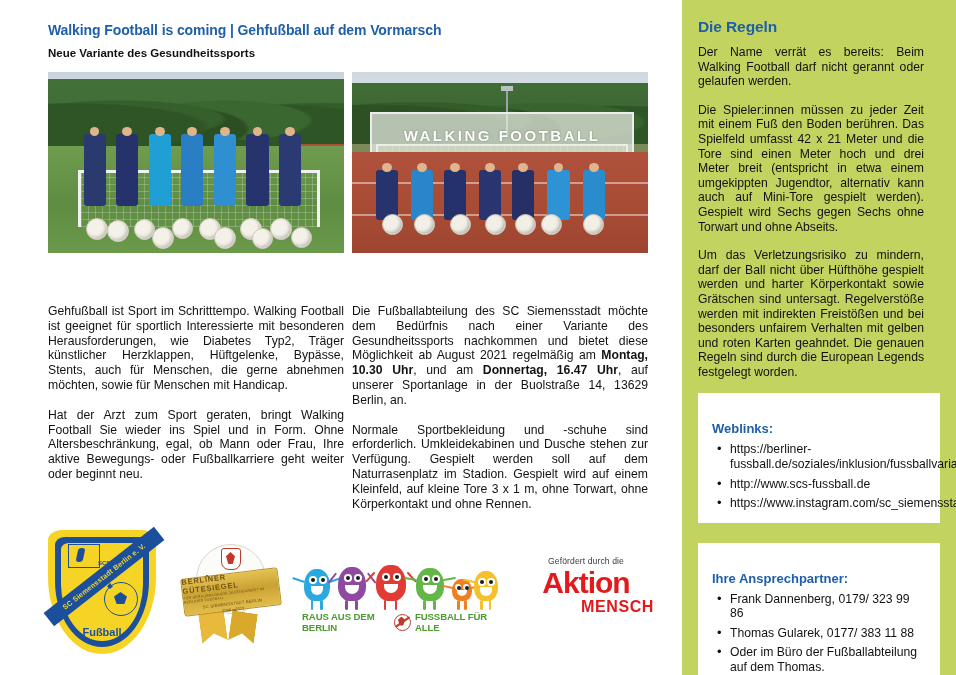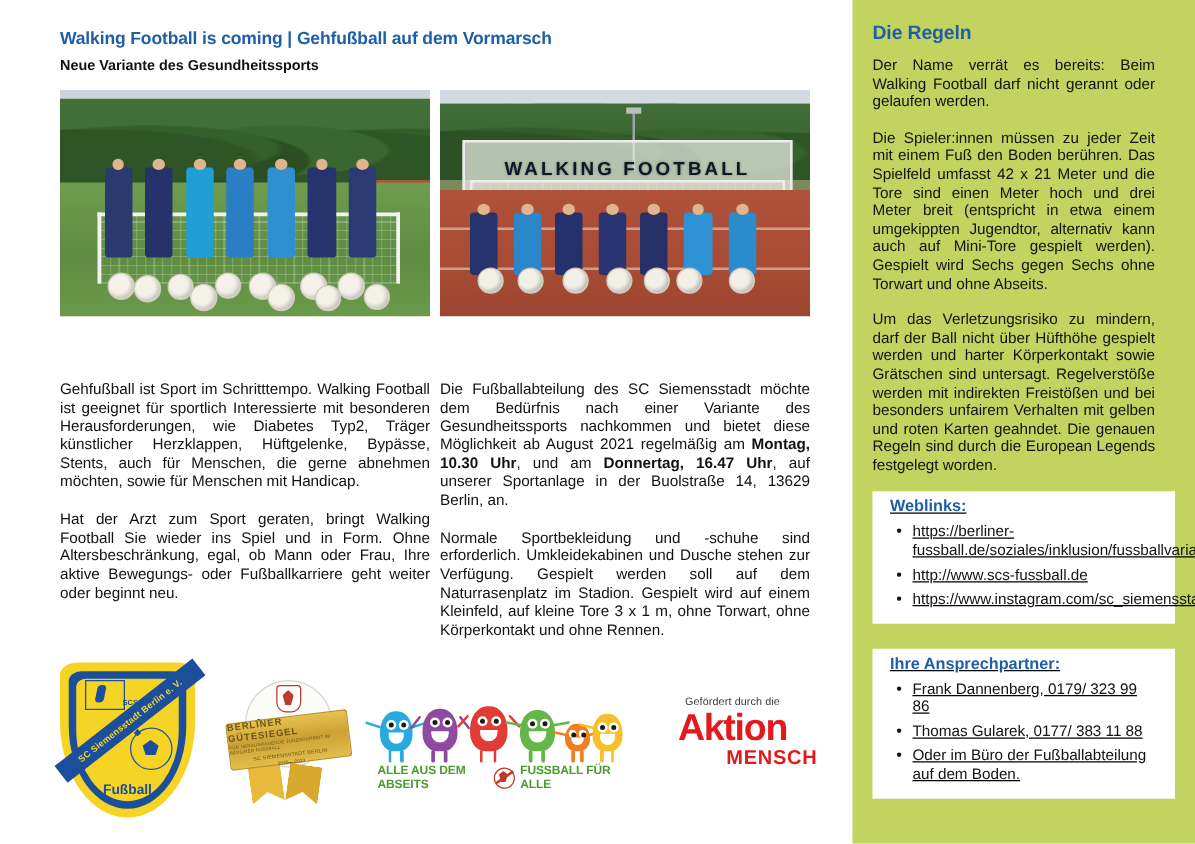--- a/index.html
+++ b/index.html
@@ -27,24 +27,23 @@
   }
   .side-p{
     font-size:12.2px;line-height:14.6px;color:#121212;
     text-align:justify;margin:0 16px 14px 0;
     hyphens:auto;
   }
   .side-p:last-child{margin-bottom:0;}
 
   .white-card{
     background:#ffffff;
-    padding:4px 14px 12px 14px;
+    padding:28px 14px 12px 14px;
     box-sizing:border-box;
     margin-top:4px;
-    text-decoration:underline;
   }
   .card-h{
     color:#1f5fa8;font-weight:bold;font-size:13px;
     margin:0 0 6px 0;
   }
   ul.card-list{
     margin:0;padding:0 0 0 16px;list-style:none;
   }
   ul.card-list li{
     position:relative;font-size:12.2px;line-height:14.8px;
@@ -122,21 +121,21 @@
       radial-gradient(ellipse at 88% 74%, #2e5526 0 34%, transparent 36%),
       linear-gradient(#416d37,#38602e);}
   .ph2-mast{position:absolute;left:52%;top:10%;width:2px;height:26%;background:#9aa3a8;}
   .ph2-mast:after{content:"";position:absolute;left:-5px;top:-4px;width:12px;height:5px;background:#b9c0c4;}
   .ph2-banner{position:absolute;left:6%;top:22%;width:88%;height:24%;
     background:rgba(235,238,230,.72);
     border:2px solid #ececec;
     display:flex;align-items:center;justify-content:center;}
   .ph2-banner span{
     font-family:"Liberation Sans",sans-serif;font-weight:bold;
-    font-size:15px;letter-spacing:2.5px;color:#0f172a;
+    font-size:15px;letter-spacing:2.5px;color:#ffffff;
     text-shadow:0 0 2px rgba(60,80,50,.6);
   }
   .ph2-track{position:absolute;left:0;top:44%;width:100%;height:56%;
     background:linear-gradient(#b0523b,#a84b34 60%,#9d4530);}
   .ph2-line{position:absolute;left:0;width:100%;height:2px;background:rgba(255,255,255,.45);}
   .ph2-goal{position:absolute;left:8%;top:40%;width:84%;height:30%;
     border:2px solid #e8e8e8;border-bottom:none;
     background:repeating-linear-gradient(90deg,rgba(255,255,255,.18) 0 1px,transparent 1px 7px);}
   .ph2-player{position:absolute;bottom:18%;width:7.5%;height:28%;border-radius:3px;}
   .ph2-head{position:absolute;top:-7px;left:28%;width:44%;height:9px;border-radius:50%;background:#e0b48d;}
@@ -501,21 +500,21 @@
                 <span class="eye" style="left:56%;"></span>
               <span class="mouth"></span>
               <span class="arm" style="left:-11px;background:#f4c12a;transform:rotate(14deg);"></span>
               <span class="leg" style="left:26%;background:#f4c12a;"></span>
               <span class="leg" style="left:62%;background:#f4c12a;"></span>
             </div>
           </div>
         </div>
 
         <div class="ab-caption">
-          <span class="ab-txt">ALLE AUS DEM ABSEITS</span>
+          <span class="ab-txt">RAUS AUS DEM BERLIN</span>
           <span class="ab-crest"></span>
           <span class="ab-txt">FUSSBALL FÜR ALLE</span>
         </div>
       </div>
 
       <div class="aktion">
         <div class="ak-top">Gefördert durch die</div>
         <div class="ak-main">Aktion</div>
         <div class="ak-sub">MENSCH</div>
       </div>
@@ -537,18 +536,18 @@
         <li><span>http://www.scs-fussball.de</span></li>
         <li><span>https://www.instagram.com/sc_siemensstadt_fussball/</span></li>
       </ul>
     </div>
 
     <div class="white-card" style="margin-top:20px;">
       <div class="card-h">Ihre Ansprechpartner:</div>
       <ul class="card-list">
         <li><span>Frank Dannenberg, 0179/ 323 99 86</span></li>
         <li><span>Thomas Gularek, 0177/ 383 11 88</span></li>
-        <li><span>Oder im Büro der Fußballabteilung auf dem Boden.</span></li>
+        <li><span>Oder im Büro der Fußballabteilung auf dem Thomas.</span></li>
       </ul>
     </div>
 
   </aside>
 </div>
 
 </body></html>

